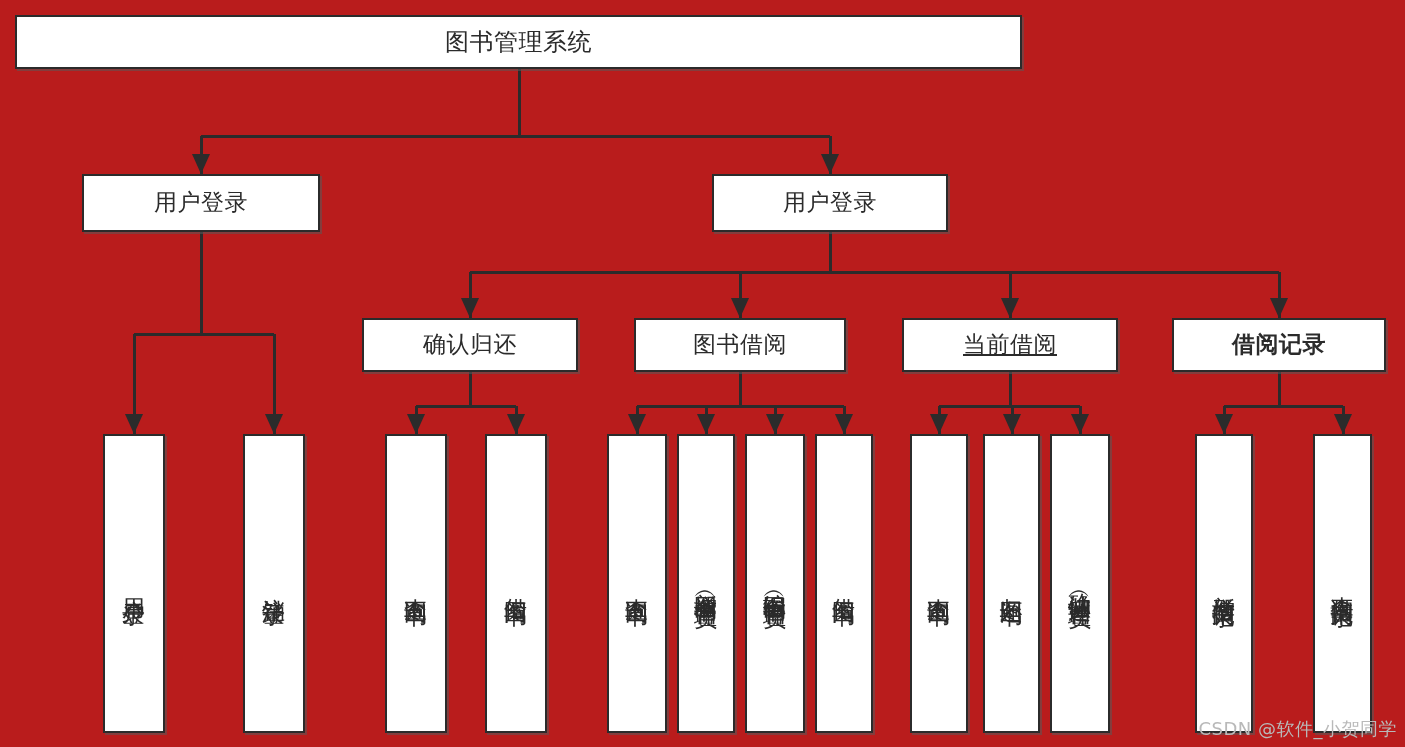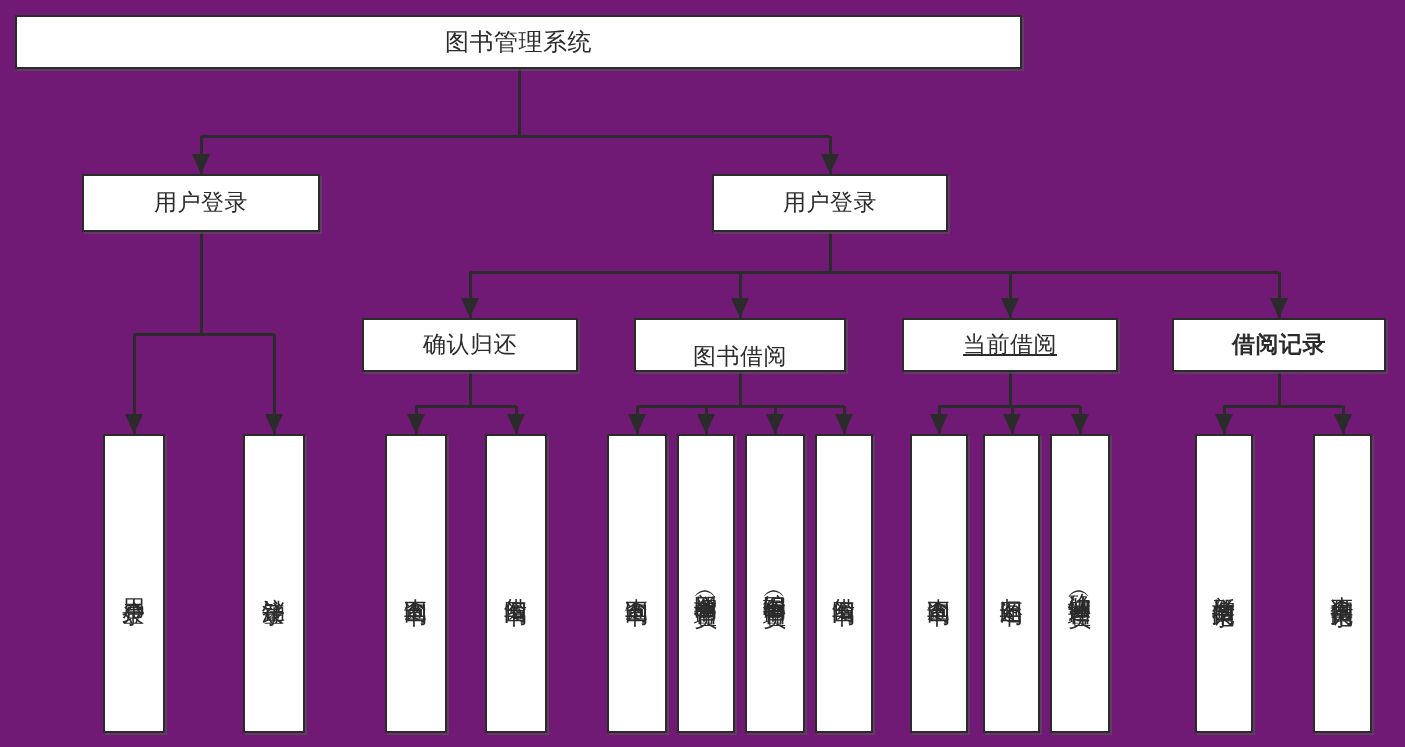--- a/index.html
+++ b/index.html
@@ -4,21 +4,21 @@
 <style>
   html, body {
     margin: 0;
     padding: 0;
     background: #ffffff;
   }
   #canvas {
     position: relative;
     width: 1405px;
     height: 747px;
-    background: #701a75;
+    background: #b91c1c;
     font-family: "DejaVu Sans", "Liberation Sans", sans-serif;
     overflow: hidden;
   }
   #links {
     position: absolute;
     left: 0;
     top: 0;
     width: 1405px;
     height: 747px;
   }
@@ -130,21 +130,21 @@
       </div>
       <div class="node horizontal" style="left: 82px; top: 174px; width: 238px; height: 58px; border-color: rgb(43, 43, 43); background: rgb(255, 255, 255);">
         <span class="node-label" style="color: rgb(43, 43, 43);">用户登录</span>
       </div>
       <div class="node horizontal" style="left: 712px; top: 174px; width: 236px; height: 58px; border-color: rgb(43, 43, 43); background: rgb(255, 255, 255);">
         <span class="node-label" style="color: rgb(43, 43, 43);">用户登录</span>
       </div>
       <div class="node horizontal" style="left: 362px; top: 318px; width: 216px; height: 54px; border-color: rgb(43, 43, 43); background: rgb(255, 255, 255);">
         <span class="node-label" style="color: rgb(43, 43, 43);">确认归还</span>
       </div>
-      <div class="node horizontal" style="left: 634px; top: 318px; width: 212px; height: 54px; border-color: rgb(43, 43, 43); background: rgb(255, 255, 255); align-items: flex-end;">
+      <div class="node horizontal" style="left: 634px; top: 318px; width: 212px; height: 54px; border-color: rgb(43, 43, 43); background: rgb(255, 255, 255);">
         <span class="node-label" style="color: rgb(43, 43, 43);">图书借阅</span>
       </div>
       <div class="node horizontal" style="left: 902px; top: 318px; width: 216px; height: 54px; border-color: rgb(43, 43, 43); background: rgb(255, 255, 255);">
         <span class="node-label" style="color: rgb(43, 43, 43); text-decoration: underline;">当前借阅</span>
       </div>
       <div class="node horizontal" style="left: 1172px; top: 318px; width: 214px; height: 54px; border-color: rgb(43, 43, 43); background: rgb(255, 255, 255);">
         <span class="node-label" style="color: rgb(43, 43, 43); font-weight: bold;">借阅记录</span>
       </div>
       <div class="node vertical" style="left: 103px; top: 434px; width: 62px; height: 299px; border-color: rgb(43, 43, 43); background: rgb(255, 255, 255);">
         <span class="node-label" style="color: rgb(43, 43, 43);">用户登录</span>
@@ -180,14 +180,15 @@
         <span class="node-label" style="color: rgb(43, 43, 43);">确认归还（管理员）</span>
       </div>
       <div class="node vertical" style="left: 1195px; top: 434px; width: 58px; height: 299px; border-color: rgb(43, 43, 43); background: rgb(255, 255, 255);">
         <span class="node-label" style="color: rgb(43, 43, 43);">新增借阅记录</span>
       </div>
       <div class="node vertical" style="left: 1313px; top: 434px; width: 59px; height: 299px; border-color: rgb(43, 43, 43); background: rgb(255, 255, 255);">
         <span class="node-label" style="color: rgb(43, 43, 43);">查询借阅记录</span>
       </div>
     </div>
 
+  <div id="watermark">CSDN @软件_小贺同学</div>
 
 </div>
 
 </body></html>

